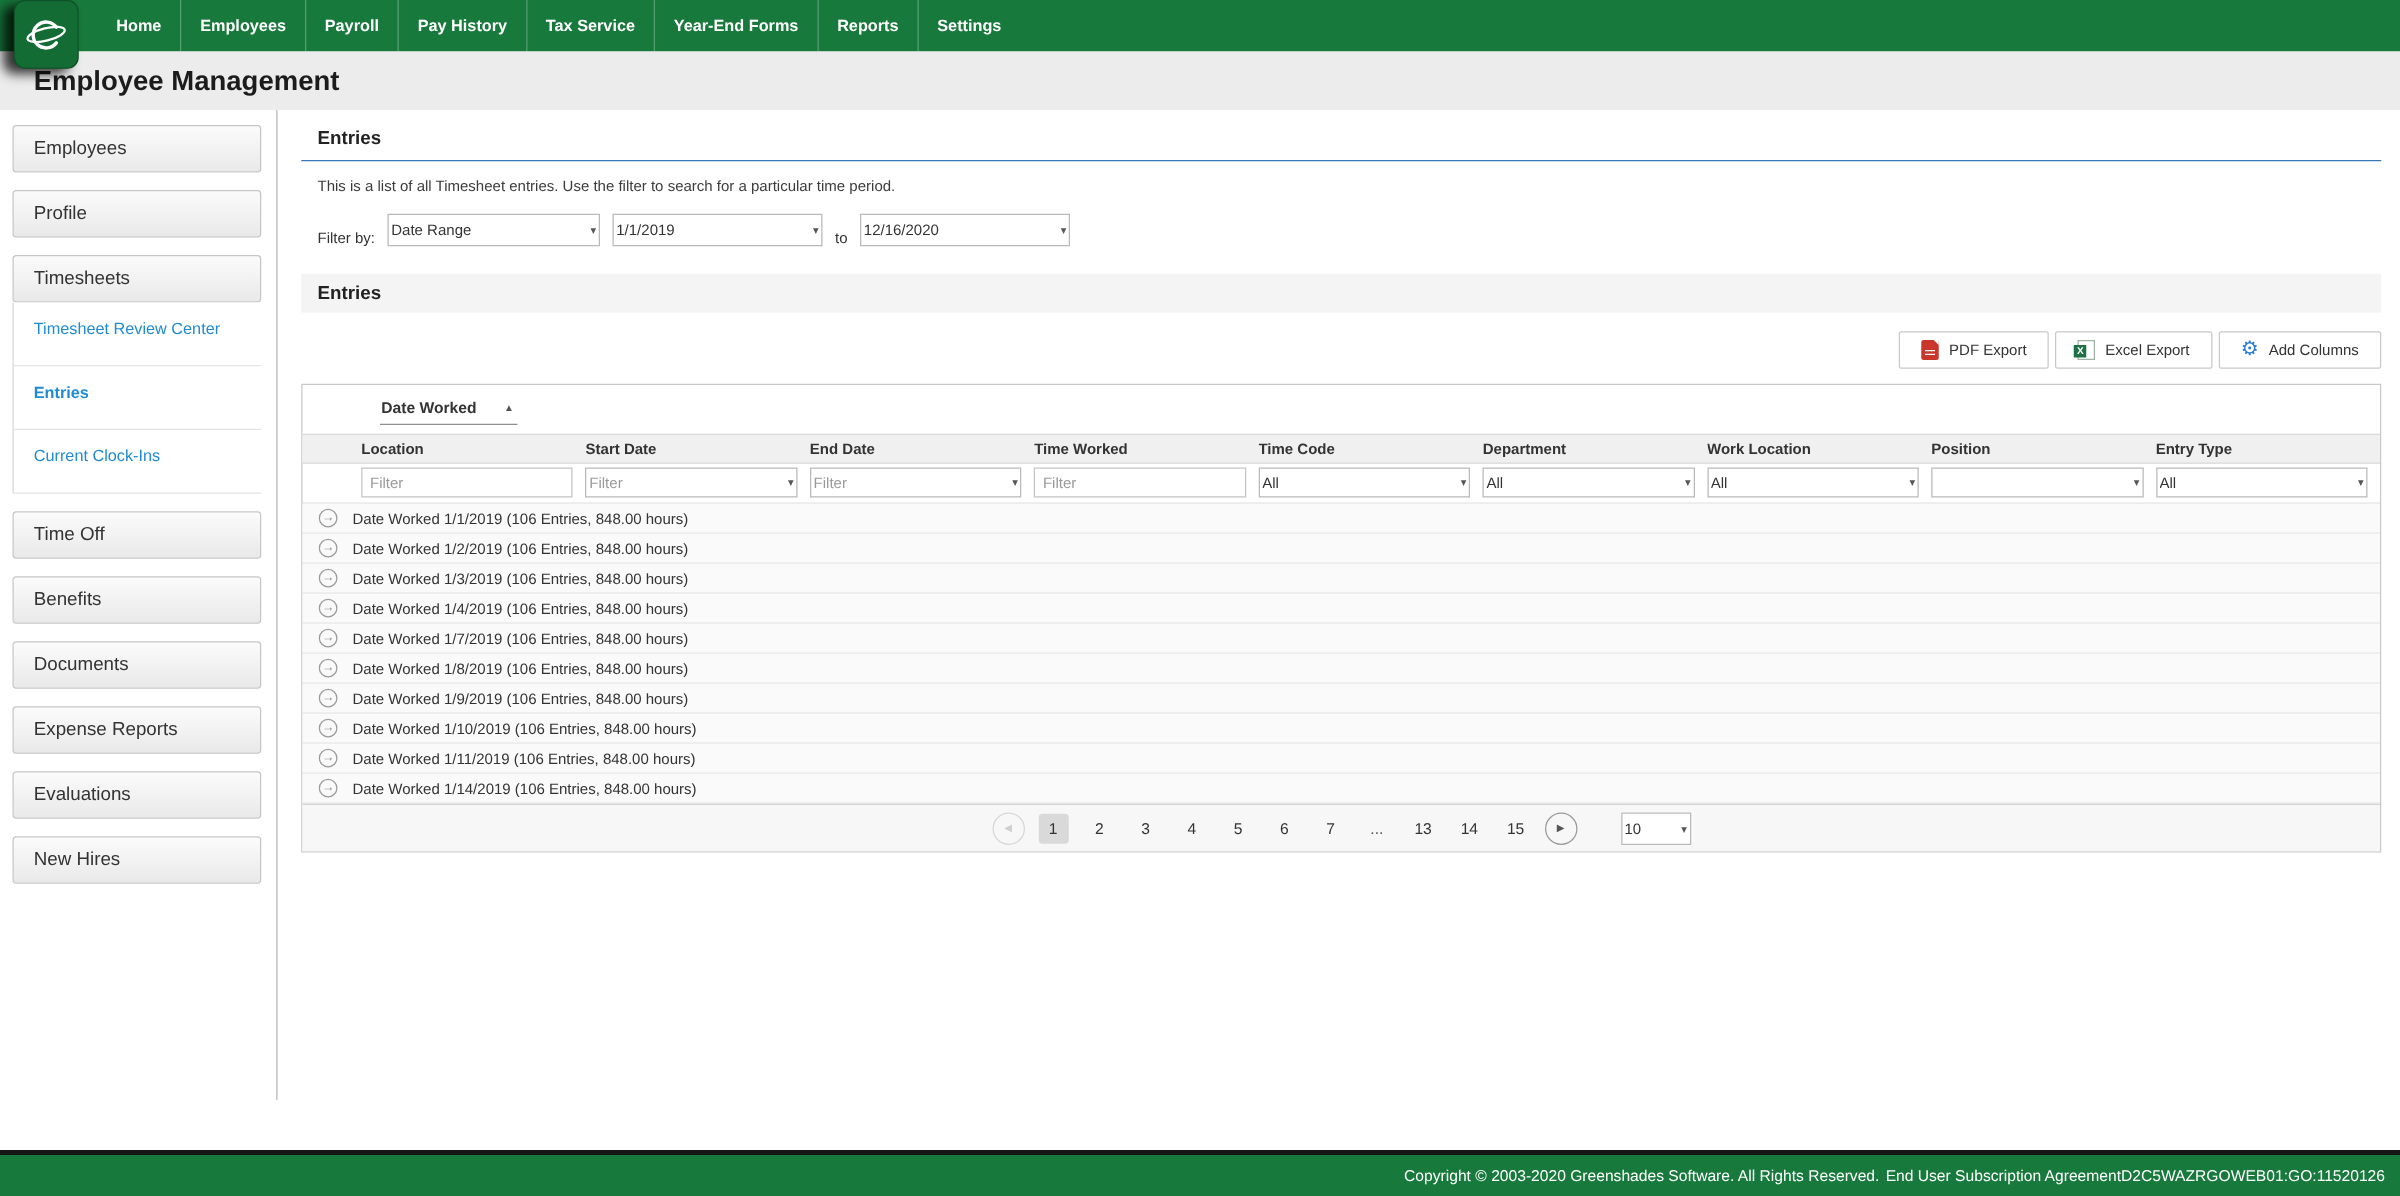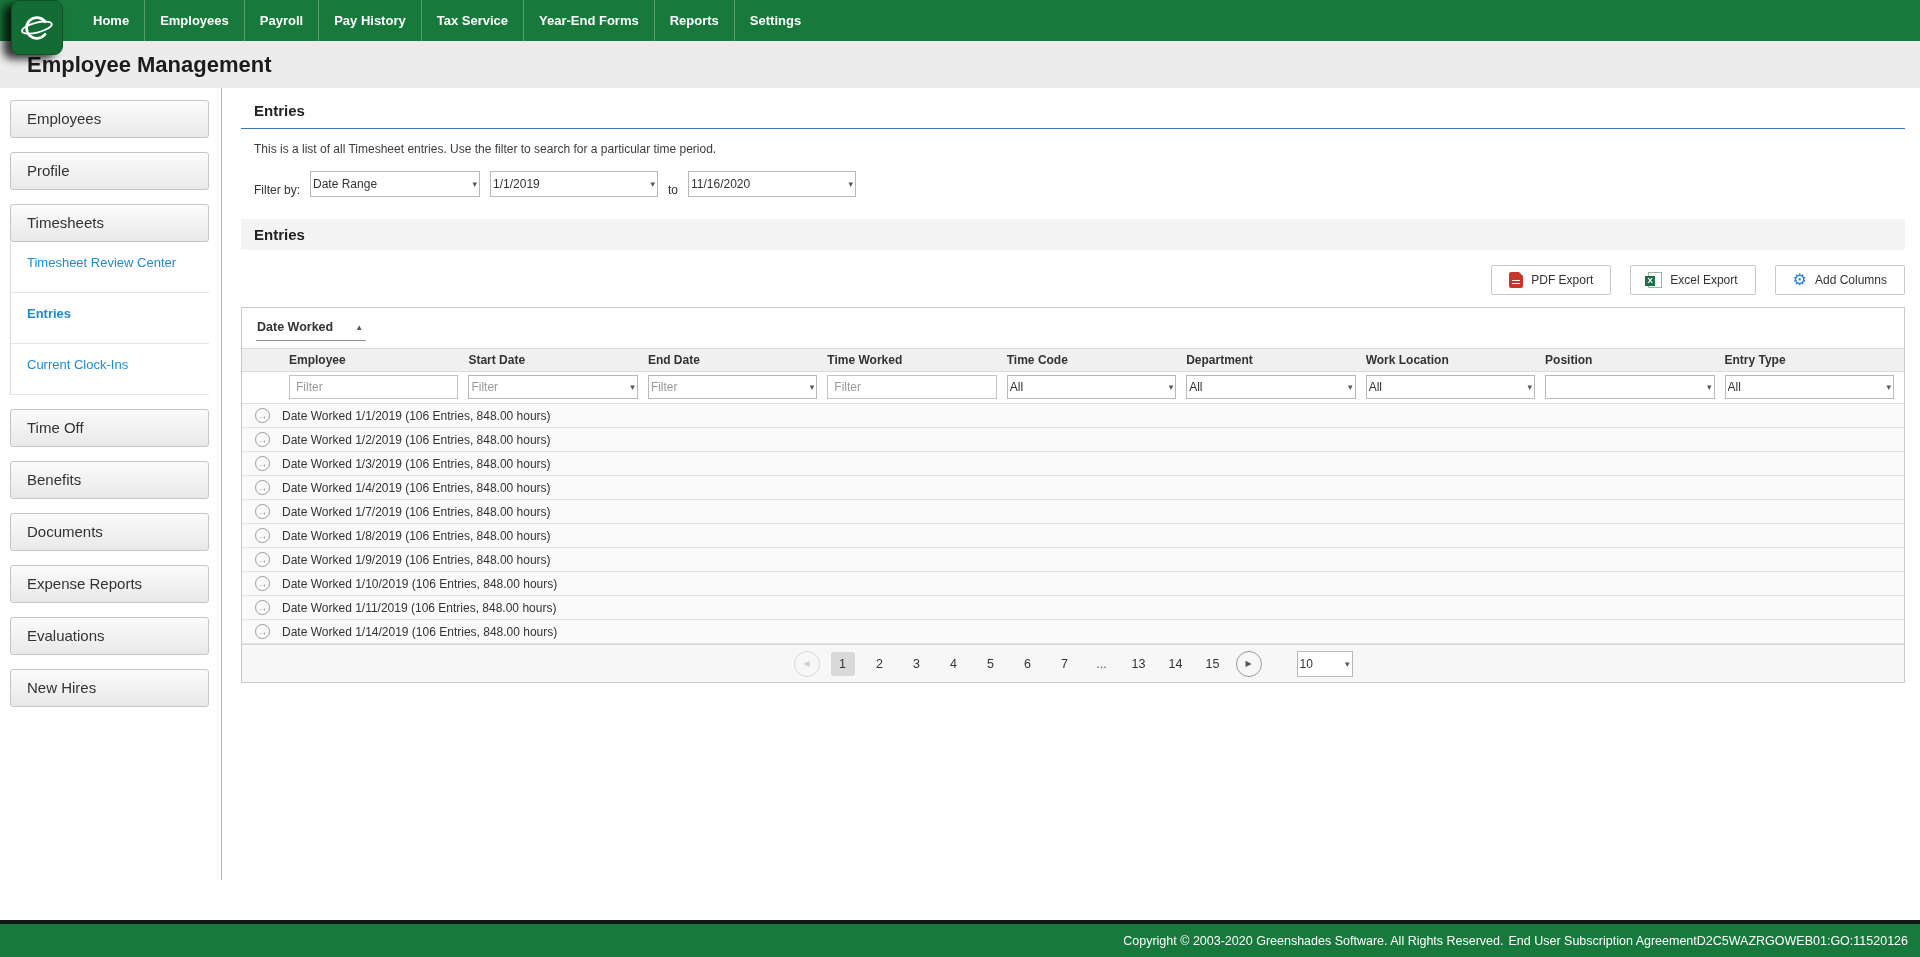--- a/index.html
+++ b/index.html
@@ -42,35 +42,35 @@
 
   .filter-bar { display:flex; align-items:flex-end; margin:15px 0 0 13px; gap:10px; font-size:12px; color:#333; }
   .combo { height:26px; border:1px solid #b9b9b9; background:#fff; display:flex; align-items:center; padding:0 2px; font-size:12px; color:#333; cursor:pointer; }
   .combo .val { flex:1; text-align:left; overflow:hidden; white-space:nowrap; }
   .combo .val.ph { color:#9a9a9a; }
   .caret { font-size:9px; color:#575757; margin-left:6px; flex:0 0 auto; }
   .fb-type { width:170px; } .fb-date { width:168px; }
 
   .section-band { margin-top:22px; height:31px; background:#f4f4f4; line-height:31px; padding-left:13px; font-size:15px; font-weight:bold; color:#222; }
 
-  .toolbar { display:flex; justify-content:flex-end; gap:19px; margin-top:15px; }
+  .toolbar { display:flex; justify-content:flex-end; gap:5px; margin-top:15px; }
   .tb-btn { height:30px; display:flex; align-items:center; gap:8px; padding:0 17px; border:1px solid #c9c9c9; background:#fff; font-size:12px; color:#333; border-radius:2px; cursor:pointer; font-family:inherit; }
 
   
   .pdf-icon { width:14px; height:16px; background:#c9372c; border-radius:2px; position:relative; flex:0 0 auto; }
   .pdf-icon::before { content:""; position:absolute; top:0; right:0; border-left:4px solid transparent; border-top:4px solid #fff; }
   .pdf-icon::after { content:""; position:absolute; left:3px; bottom:4px; right:3px; height:1px; background:#fff; box-shadow:0 -3px 0 #fff; }
   .excel-icon { width:14px; height:16px; background:#fff; border:1px solid #9fb3a5; position:relative; flex:0 0 auto; }
   .excel-icon::before { content:"X"; position:absolute; left:-4px; top:3px; width:10px; height:10px; background:#1e7145; color:#fff; font-size:8px; font-weight:bold; line-height:10px; text-align:center; }
   .gear-icon { color:#2a7fd4; font-size:16px; line-height:1; flex:0 0 auto; }
 
   
   .grid { border:1px solid #c9c9c9; margin-top:12px; background:#fff; }
   .group-panel { padding:9px 0 7px 14px; }
-  .group-chip { display:inline-flex; align-items:center; gap:22px; font-size:12.5px; font-weight:600; color:#333; padding:2px 3px 6px 1px; border-bottom:1px solid #8f8f8f; cursor:grab; }
+  .group-chip { display:inline-flex; align-items:center; gap:22px; font-size:12.5px; font-weight:600; color:#333; padding:2px 3px 6px 1px; border-bottom:1px solid #8f8f8f; cursor:grab;margin-left:48px; }
   .sort-arrow { font-size:8px; color:#555; }
 
   .grid-header { display:flex; background:#f0f0f0; border-top:1px solid #dadada; border-bottom:1px solid #dadada; height:24px; align-items:center; }
   .h-exp, .f-exp { width:47px; flex:0 0 auto; }
   .h-cell { flex:1; font-size:12px; font-weight:bold; color:#333; padding-right:10px; cursor:pointer; white-space:nowrap; overflow:hidden; }
   .grid-filter { display:flex; align-items:flex-end; padding:3px 0 4px 0; border-bottom:1px solid #e0e0e0; }
   .f-cell { flex:1; padding-right:10px; min-width:0; }
   .f-input { width:100%; height:24px; border:1px solid #c3c3c3; font-size:12px; color:#333; padding:0 6px; font-family:inherit; }
   .f-input::placeholder { color:#9a9a9a; opacity:1; }
   .f-combo { height:24px; width:100%; }
@@ -146,21 +146,21 @@
       <div class="combo fb-type">
         <span class="val">Date Range</span>
         <span class="caret">▾</span>
       </div>
       <div class="combo fb-date">
         <span class="val">1/1/2019</span>
         <span class="caret">▾</span>
       </div>
       <span>to</span>
       <div class="combo fb-date">
-        <span class="val">11/16/2020</span>
+        <span class="val">12/16/2020</span>
         <span class="caret">▾</span>
       </div>
     </div>
 
     <div class="section-band">
       <span>Entries</span>
     </div>
 
     <div class="toolbar">
       <button class="tb-btn">
@@ -179,21 +179,21 @@
 
     <div class="grid">
       <div class="group-panel">
         <span class="group-chip">
           <span>Date Worked</span>
           <span class="sort-arrow">▲</span>
         </span>
       </div>
       <div class="grid-header" id="grid-header">
           <div class="h-exp"></div>
-          <div class="h-cell">Employee</div>
+          <div class="h-cell">Location</div>
           <div class="h-cell">Start Date</div>
           <div class="h-cell">End Date</div>
           <div class="h-cell">Time Worked</div>
           <div class="h-cell">Time Code</div>
           <div class="h-cell">Department</div>
           <div class="h-cell">Work Location</div>
           <div class="h-cell">Position</div>
           <div class="h-cell">Entry Type</div>
         </div>
       <div class="grid-filter" id="grid-filter">

